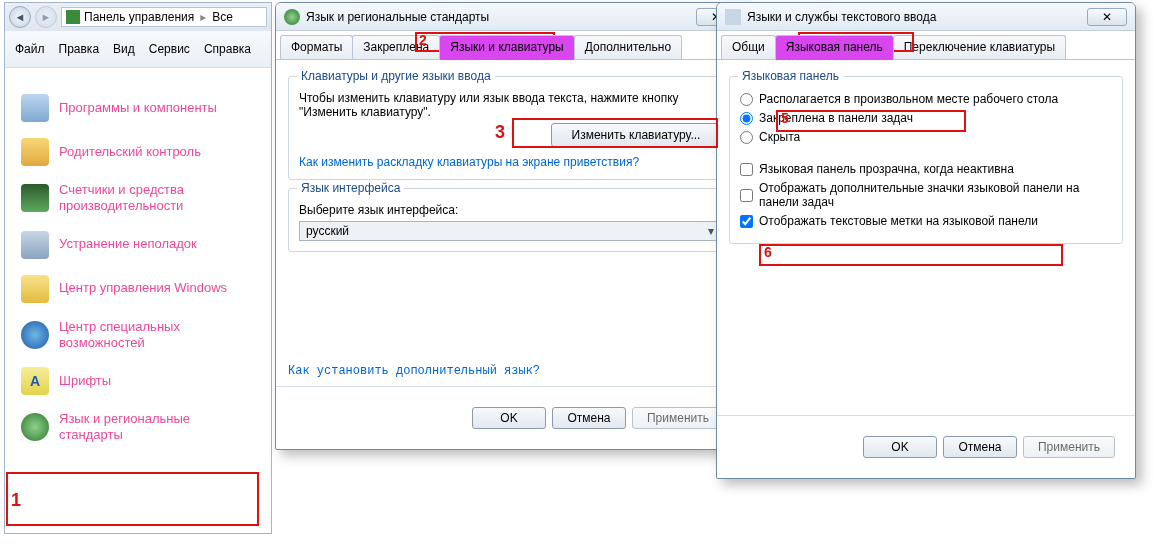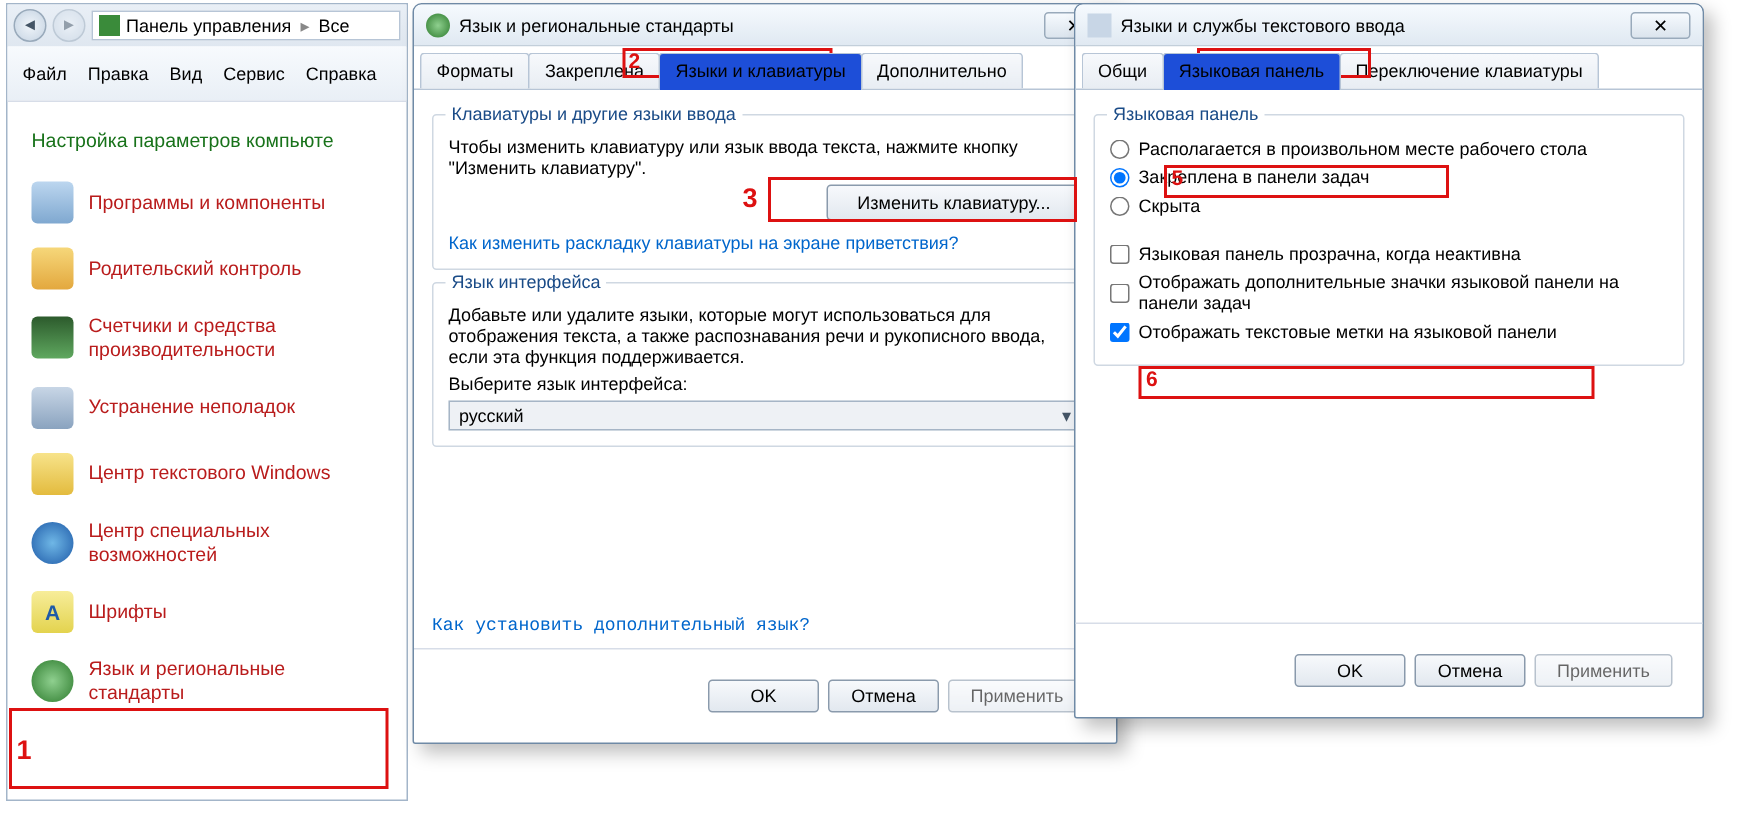--- a/index.html
+++ b/index.html
@@ -11,36 +11,36 @@
   .nav-btn { width:22px; height:22px; border-radius:50%; background: radial-gradient(#f0f5fa,#c5d3e2); border:1px solid #9ab; display:inline-flex; align-items:center; justify-content:center; color:#456; font-size:11px;}
   .addr-bar { flex:1; height:20px; background:#fff; border:1px solid #b7c5d6; display:flex; align-items:center; padding:0 4px; gap:4px; font-size:11px;}
   .addr-icon { width:14px; height:14px; background:#5a8; }
   .addr-sep { color:#888; padding:0 2px;}
   .cp-menubar { height:22px; border-bottom:1px solid #d7dde8; display:flex; align-items:center; gap:14px; padding:18px 10px; background:linear-gradient(#f7fafd,#e9eff6); }
   .cp-menubar span { font-size:12px; }
   .cp-body { padding: 18px 8px 8px 8px; }
   .cp-heading { color:#18721a; font-size:13px; margin-bottom:12px; padding-left:8px;}
   .cp-list { list-style:none; margin:0; padding:0;}
   .cp-item { display:flex; align-items:center; gap:10px; padding:8px 8px; }
-  .cp-item .lbl { color:#b91c1c; font-size:13px; line-height:1.25;}
+  .cp-item .lbl { color:#ec4899; font-size:13px; line-height:1.25;}
   .cp-icon { width:28px; height:28px; flex-shrink:0; border-radius:4px;}
 
   
   .redbox { position:absolute; border:2px solid #d11; pointer-events:none; }
   .rednum { position:absolute; color:#d11; font-weight:bold; font-size:18px; }
 
   
   .dlg { position:absolute; background:#fff; border:1px solid #6f8aa6; border-radius:6px 6px 2px 2px; box-shadow: 6px 6px 12px rgba(0,0,0,0.25); }
   .dlg-title { height:28px; background:linear-gradient(#f6fafe,#e0e9f2); border-bottom:1px solid #c3cfda; display:flex; align-items:center; padding:0 8px; gap:6px; border-radius:5px 5px 0 0;}
   .dlg-title .ico { width:16px; height:16px; }
   .dlg-close { margin-left:auto; width:40px; height:18px; border:1px solid #9ab; border-radius:3px; background:linear-gradient(#f6fafe,#dbe4ed); display:flex; align-items:center; justify-content:center;}
   .dlg-body { padding:8px; }
   .tabstrip { display:flex; border-bottom:1px solid #b7c5d6; padding:4px 4px 0 4px; gap:0;}
   .tab { padding:4px 10px 5px 10px; border:1px solid #b7c5d6; border-bottom:none; background:linear-gradient(#f7f9fc,#e8edf3); border-radius:3px 3px 0 0; margin-right:-1px; font-size:12px; position:relative;}
-  .tab.active { background:#1d4ed8; z-index:2; padding-bottom:6px; margin-bottom:-1px;}
+  .tab.active { background:#d946ef; z-index:2; padding-bottom:6px; margin-bottom:-1px;}
   .groupbox { border:1px solid #cfd8e2; border-radius:3px; margin:8px 4px; padding:10px 10px 10px 10px; position:relative;}
   .groupbox .legend { position:absolute; top:-8px; left:8px; background:#fff; padding:0 4px; color:#1a4b87; font-size:12px;text-align:center;}
   .desc { color:#000000; font-size:12px; margin:4px 0;}
   .link { color:#0066cc; font-size:12px;}
   .btn { display:inline-flex; align-items:center; justify-content:center; height:22px; padding:0 14px; border:1px solid #8a9aac; border-radius:3px; background:linear-gradient(#f7f9fc,#e2e8ef); font-size:12px; }
   .btn.wide { min-width:170px; height:24px;margin-left:47px;}
   .btn.small { min-width:74px;}
   .dropdown { height:20px; border:1px solid #a6b5c6; background:#eef1f5; display:flex; align-items:center; padding:0 6px; position:relative;}
   .dropdown::after { content:"▾"; position:absolute; right:6px; color:#456;}
   .dlg-footer { display:flex; justify-content:flex-end; gap:6px; padding:20px; border-top:1px solid #d7dde8;}
@@ -63,41 +63,40 @@
     </span>
   </div>
   <div class="cp-menubar">
     <span>Файл</span>
     <span>Правка</span>
     <span>Вид</span>
     <span>Сервис</span>
     <span>Справка</span>
   </div>
   <div class="cp-body">
-    <div class="cp-heading">Настройка параметров компьюте</div>
     <ul class="cp-list">
       <li class="cp-item">
         <span class="cp-icon" style="background:linear-gradient(#bcd6ef,#7fa8d0)"></span>
         <span class="lbl">Программы и компоненты</span>
       </li>
       <li class="cp-item">
         <span class="cp-icon" style="background:linear-gradient(#f6d77a,#e3a83e)"></span>
         <span class="lbl">Родительский контроль</span>
       </li>
       <li class="cp-item">
         <span class="cp-icon" style="background:linear-gradient(#2c5a2c,#5fa85f)"></span>
         <span class="lbl">Счетчики и средства производительности</span>
       </li>
       <li class="cp-item">
         <span class="cp-icon" style="background:linear-gradient(#c8d6e6,#8aa3bf)"></span>
         <span class="lbl">Устранение неполадок</span>
       </li>
       <li class="cp-item">
         <span class="cp-icon" style="background:linear-gradient(#f7e38a,#e3bb3e)"></span>
-        <span class="lbl">Центр текстового Windows</span>
+        <span class="lbl">Центр управления Windows</span>
       </li>
       <li class="cp-item">
         <span class="cp-icon" style="background:radial-gradient(#6fb7e6,#1e5aa8); border-radius:50%"></span>
         <span class="lbl">Центр специальных возможностей</span>
       </li>
       <li class="cp-item">
         <span class="cp-icon" style="background:linear-gradient(#f7ed9a,#e3d34e); display:flex;align-items:center;justify-content:center;color:#1e5aa8;font-weight:bold;font-size:14px;">A</span>
         <span class="lbl">Шрифты</span>
       </li>
       <li class="cp-item">
@@ -125,21 +124,20 @@
       <span class="legend">Клавиатуры и другие языки ввода</span>
       <div class="desc">Чтобы изменить клавиатуру или язык ввода текста, нажмите кнопку "Изменить клавиатуру".</div>
       <div style="text-align:right; margin:4px 0 8px 0;">
         <span class="btn wide">Изменить клавиатуру...</span>
       </div>
       <a class="link">Как изменить раскладку клавиатуры на экране приветствия?</a>
     </div>
 
     <div class="groupbox">
       <span class="legend">Язык интерфейса</span>
-      <div class="desc">Добавьте или удалите языки, которые могут использоваться для отображения текста, а также распознавания речи и рукописного ввода, если эта функция поддерживается.</div>
       <div class="desc">Выберите язык интерфейса:</div>
       <div class="dropdown">
         <span>русский</span>
       </div>
     </div>
 
     <div style="height:98px"></div>
     <a class="link" style="display:block; margin:6px 4px 0 4px;font-family:Liberation Mono, monospace;">Как установить дополнительный язык?</a>
   </div>
   <div class="dlg-footer">

